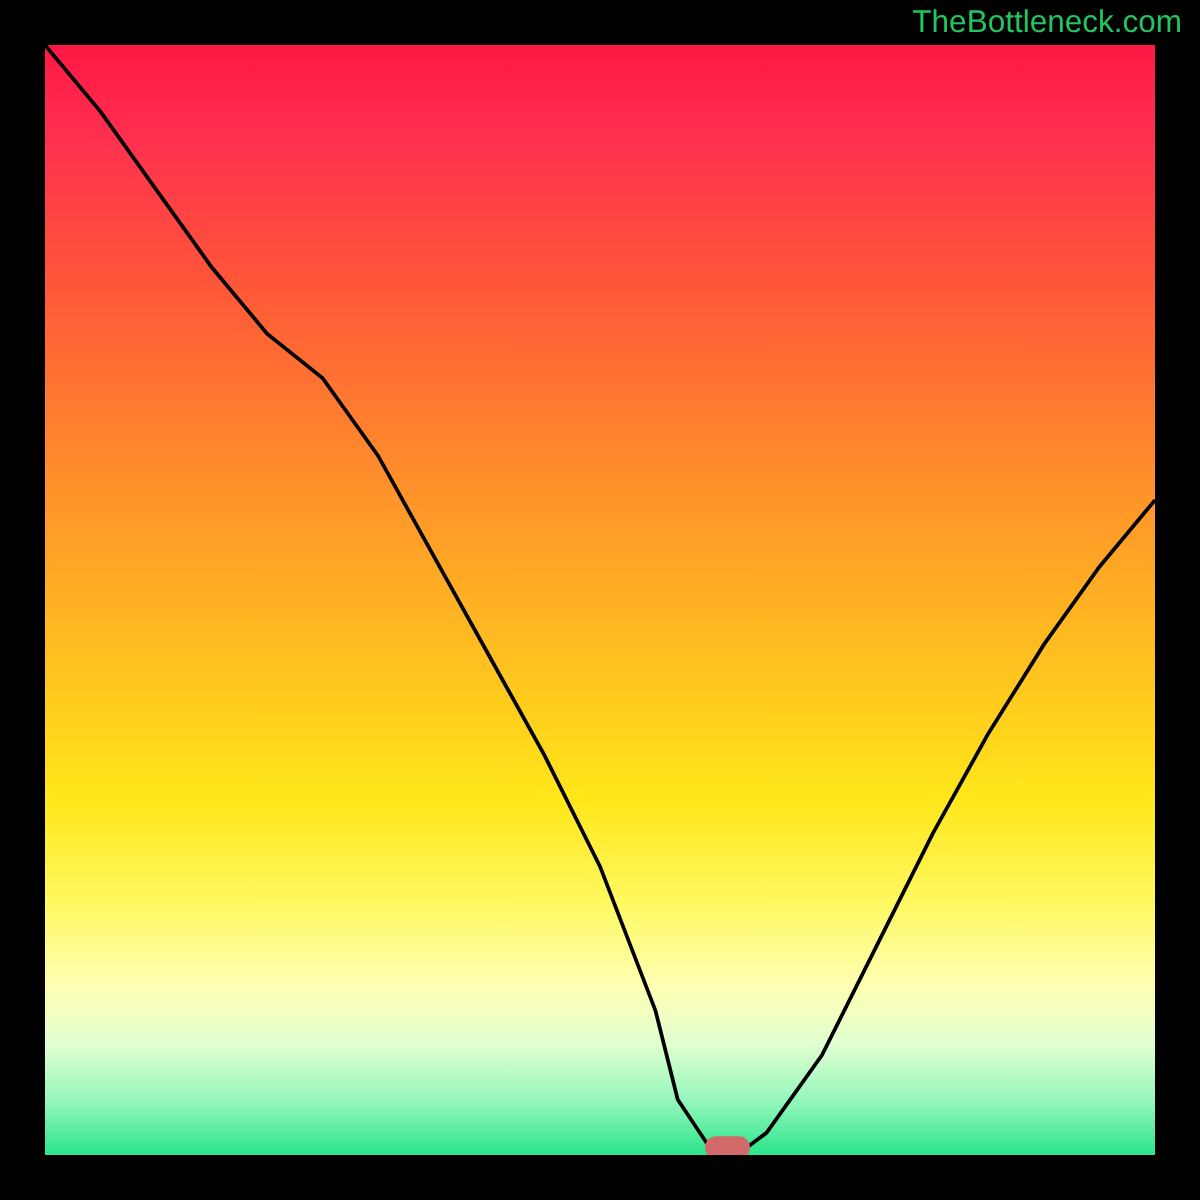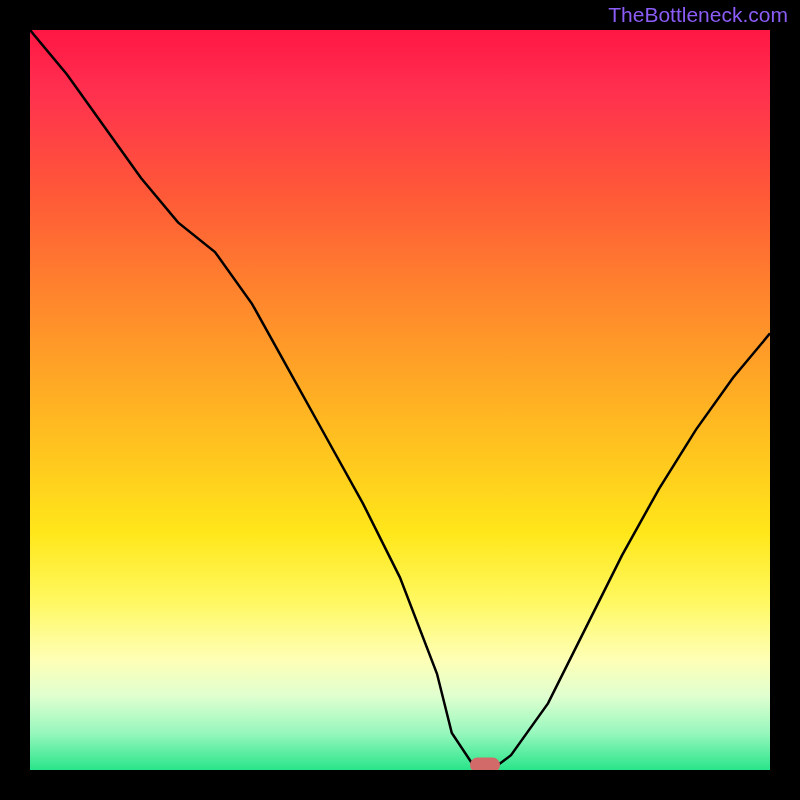--- a/index.html
+++ b/index.html
@@ -7,21 +7,21 @@
     width: 800px;
     height: 800px;
     background: #000;
     position: relative;
     font-family: Arial, sans-serif;
   }
   .watermark {
     position: absolute;
     top: 3px;
     right: 12px;
-    color: #8b5cf6;
+    color: #22c55e;
     font-size: 21px;
     font-weight: 500;
   }
   .plot-area {
     position: absolute;
     left: 30px;
     top: 30px;
     width: 740px;
     height: 740px;
     overflow: hidden;

